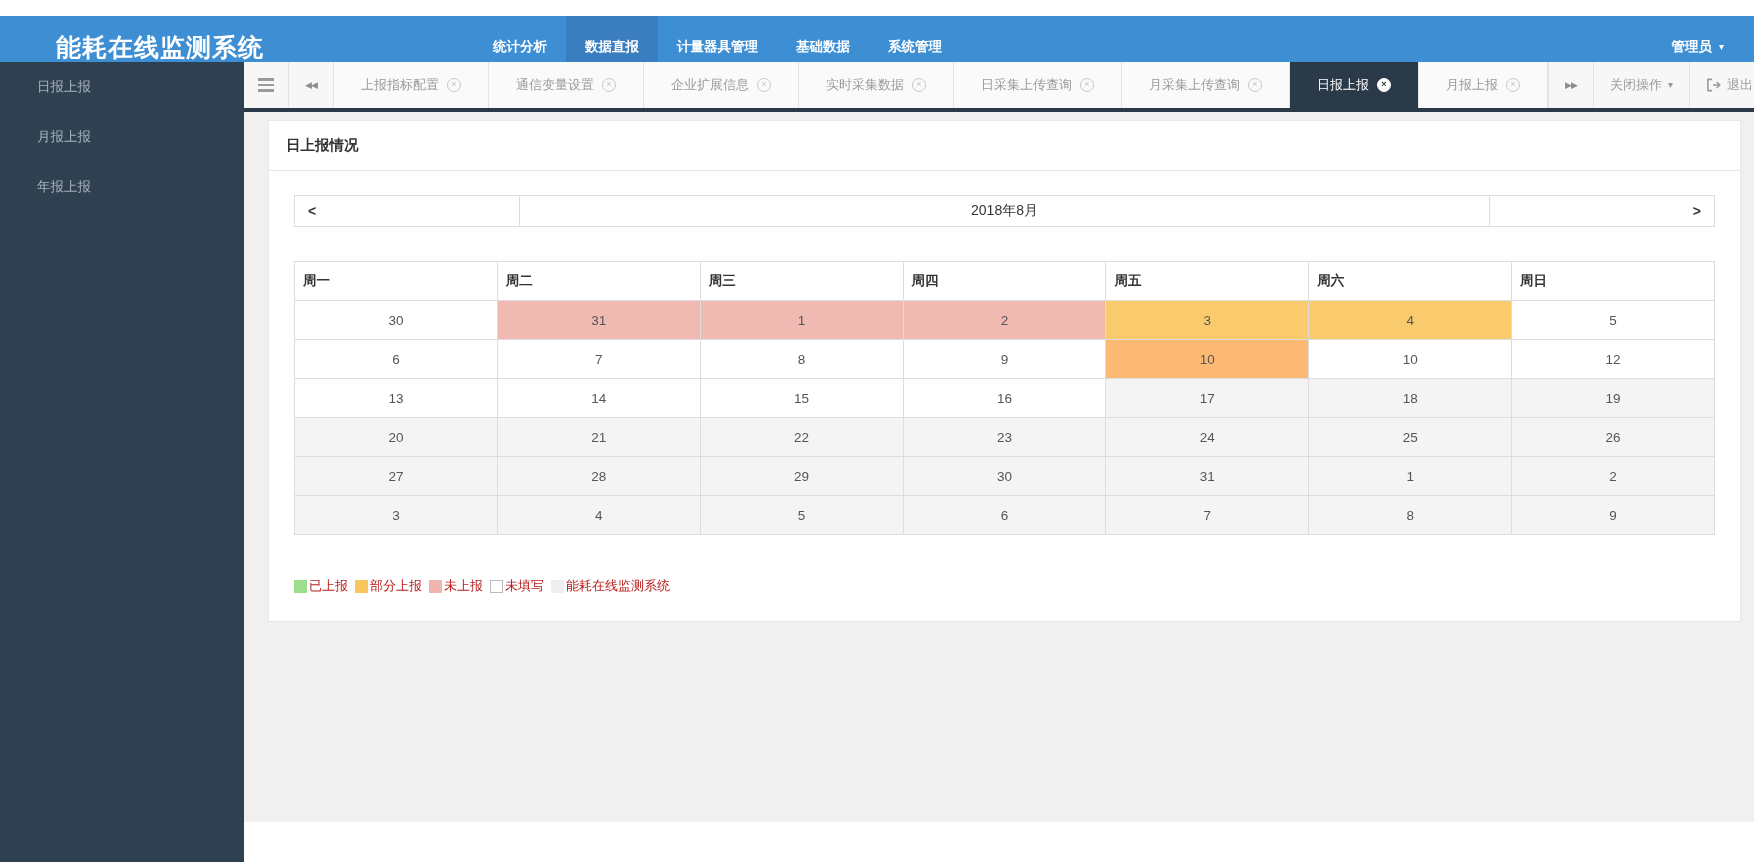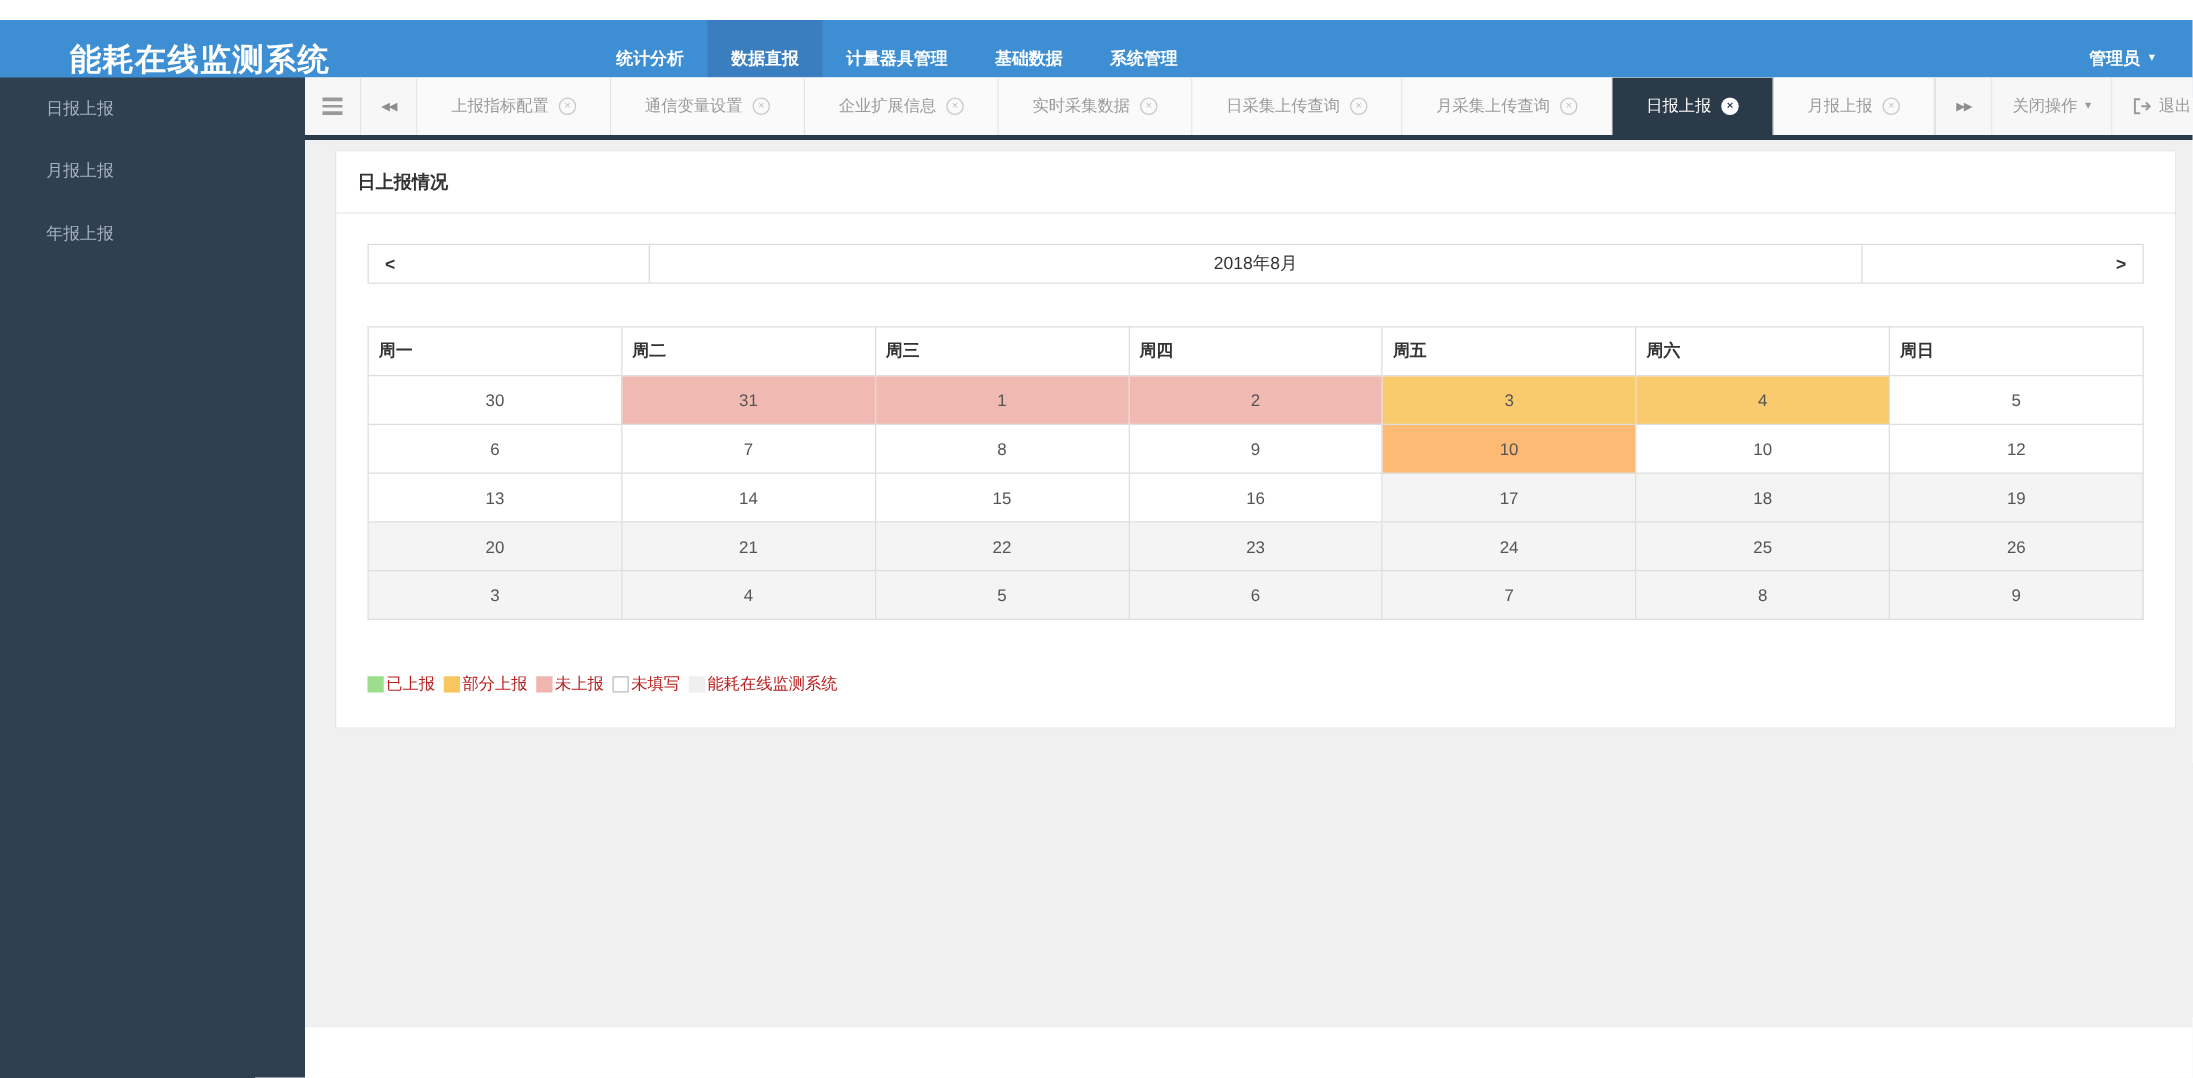--- a/index.html
+++ b/index.html
@@ -255,20 +255,29 @@
               <tr>
                 <td class="day-cell" style="background: rgb(244, 244, 244);">20</td>
                 <td class="day-cell" style="background: rgb(244, 244, 244);">21</td>
                 <td class="day-cell" style="background: rgb(244, 244, 244);">22</td>
                 <td class="day-cell" style="background: rgb(244, 244, 244);">23</td>
                 <td class="day-cell" style="background: rgb(244, 244, 244);">24</td>
                 <td class="day-cell" style="background: rgb(244, 244, 244);">25</td>
                 <td class="day-cell" style="background: rgb(244, 244, 244);">26</td>
               </tr>
               <tr>
+                <td class="day-cell" style="background: rgb(244, 244, 244);">27</td>
+                <td class="day-cell" style="background: rgb(244, 244, 244);">28</td>
+                <td class="day-cell" style="background: rgb(244, 244, 244);">29</td>
+                <td class="day-cell" style="background: rgb(244, 244, 244);">30</td>
+                <td class="day-cell" style="background: rgb(244, 244, 244);">31</td>
+                <td class="day-cell" style="background: rgb(244, 244, 244);">1</td>
+                <td class="day-cell" style="background: rgb(244, 244, 244);">2</td>
+              </tr>
+              <tr>
                 <td class="day-cell" style="background: rgb(244, 244, 244);">3</td>
                 <td class="day-cell" style="background: rgb(244, 244, 244);">4</td>
                 <td class="day-cell" style="background: rgb(244, 244, 244);">5</td>
                 <td class="day-cell" style="background: rgb(244, 244, 244);">6</td>
                 <td class="day-cell" style="background: rgb(244, 244, 244);">7</td>
                 <td class="day-cell" style="background: rgb(244, 244, 244);">8</td>
                 <td class="day-cell" style="background: rgb(244, 244, 244);">9</td>
               </tr>
             </tbody>
         </table>

